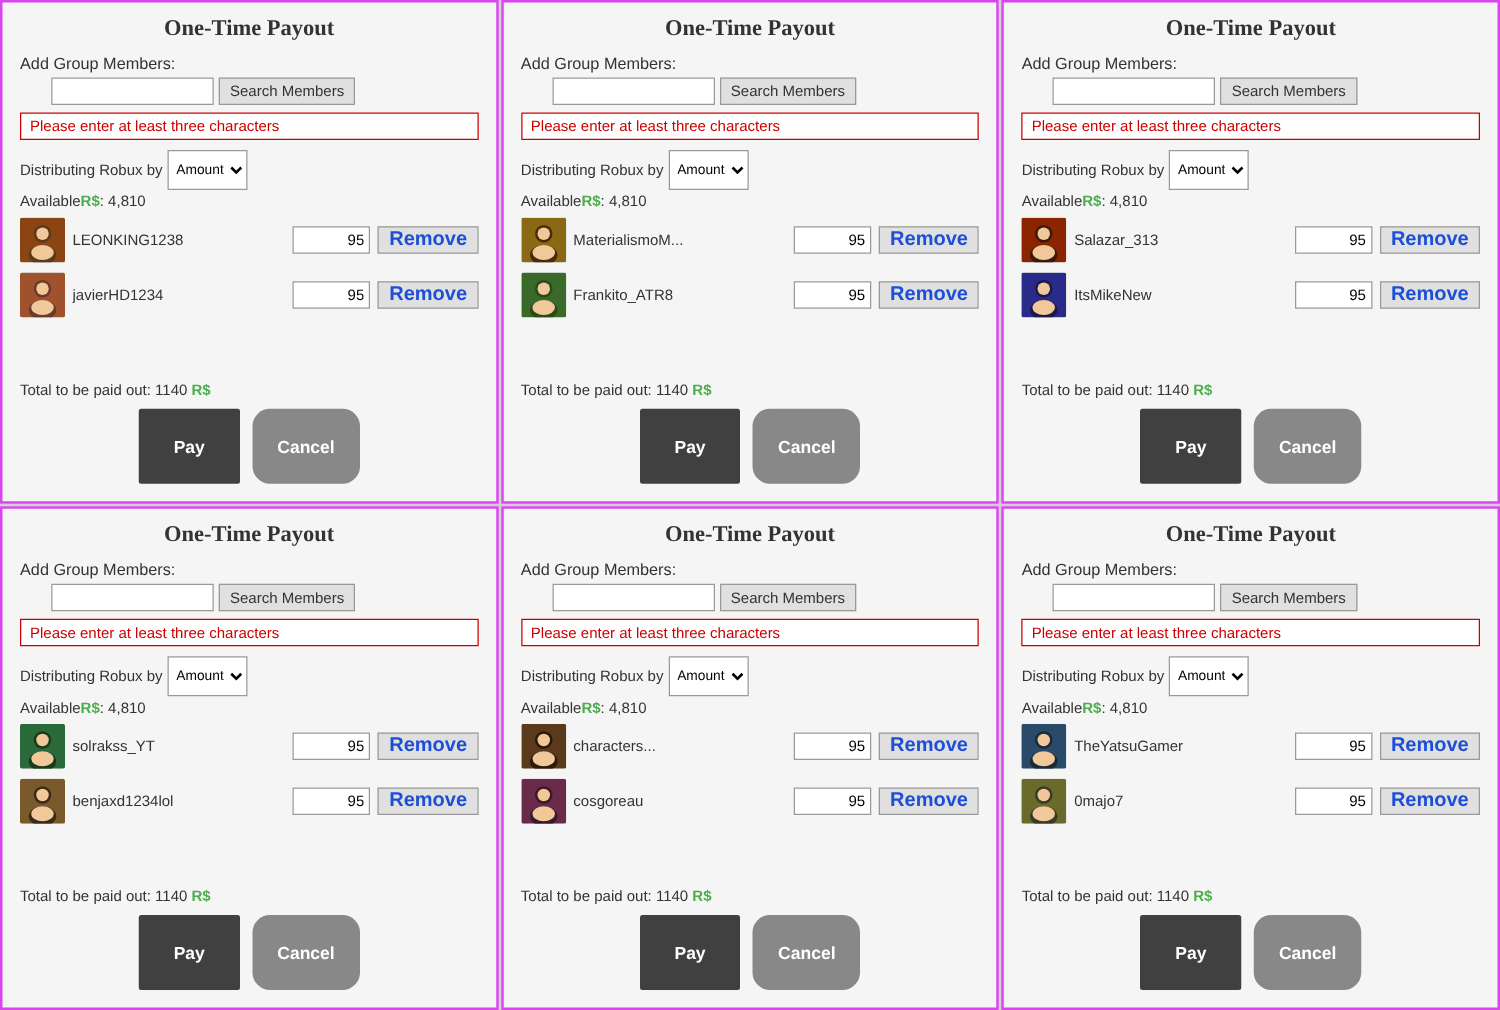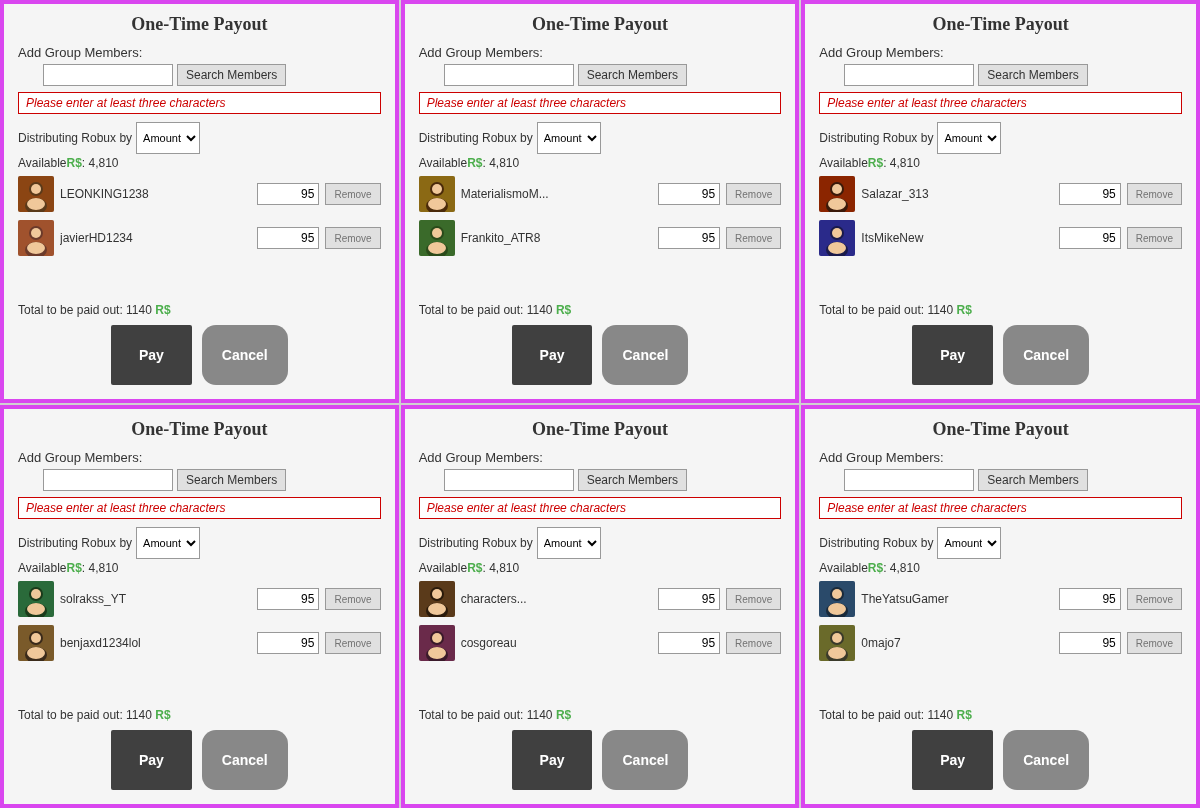--- a/index.html
+++ b/index.html
@@ -11,21 +11,21 @@
     .grid {
       display: grid;
       grid-template-columns: 1fr 1fr 1fr;
       grid-template-rows: 1fr 1fr;
       gap: 2px;
       width: 1200px;
       height: 808px;
     }
     .panel {
       background: #f5f5f5;
-      border: 4px solid #d946ef;
+      border: 2px solid #d946ef;
       padding: 10px 14px 14px 14px;
       display: flex;
       flex-direction: column;
       overflow: hidden;
       position: relative;
     }
     .panel-title {
       text-align: center;
       font-size: 18px;
       font-weight: bold;
@@ -63,21 +63,20 @@
       color: #333;
     }
     .error-box {
       border: 1px solid #cc0000;
       color: #cc0000;
       background: white;
       padding: 3px 7px;
       font-size: 12px;
       margin-bottom: 8px;
       display: inline-block;
-      font-style: italic;
     }
     .distrib-row {
       display: flex;
       align-items: center;
       gap: 4px;
       font-size: 12px;
       color: #333;
       margin-bottom: 2px;
     }
     .distrib-select {
@@ -136,22 +135,23 @@
       text-align: right;
       font-size: 12px;
       padding: 2px 4px;
     }
     .remove-btn {
       height: 22px;
       padding: 0 8px;
       background: #e0e0e0;
       border: 1px solid #999;
       cursor: pointer;
-      font-size: 10px;
-      color: #737373;
+      font-size: 16px;
+      color: #1d4ed8;
+      font-weight: bold;
     }
     .total-row {
       font-size: 12px;
       color: #333;
       margin-bottom: 8px;
     }
     .action-row {
       display: flex;
       gap: 10px;
       justify-content: center;

